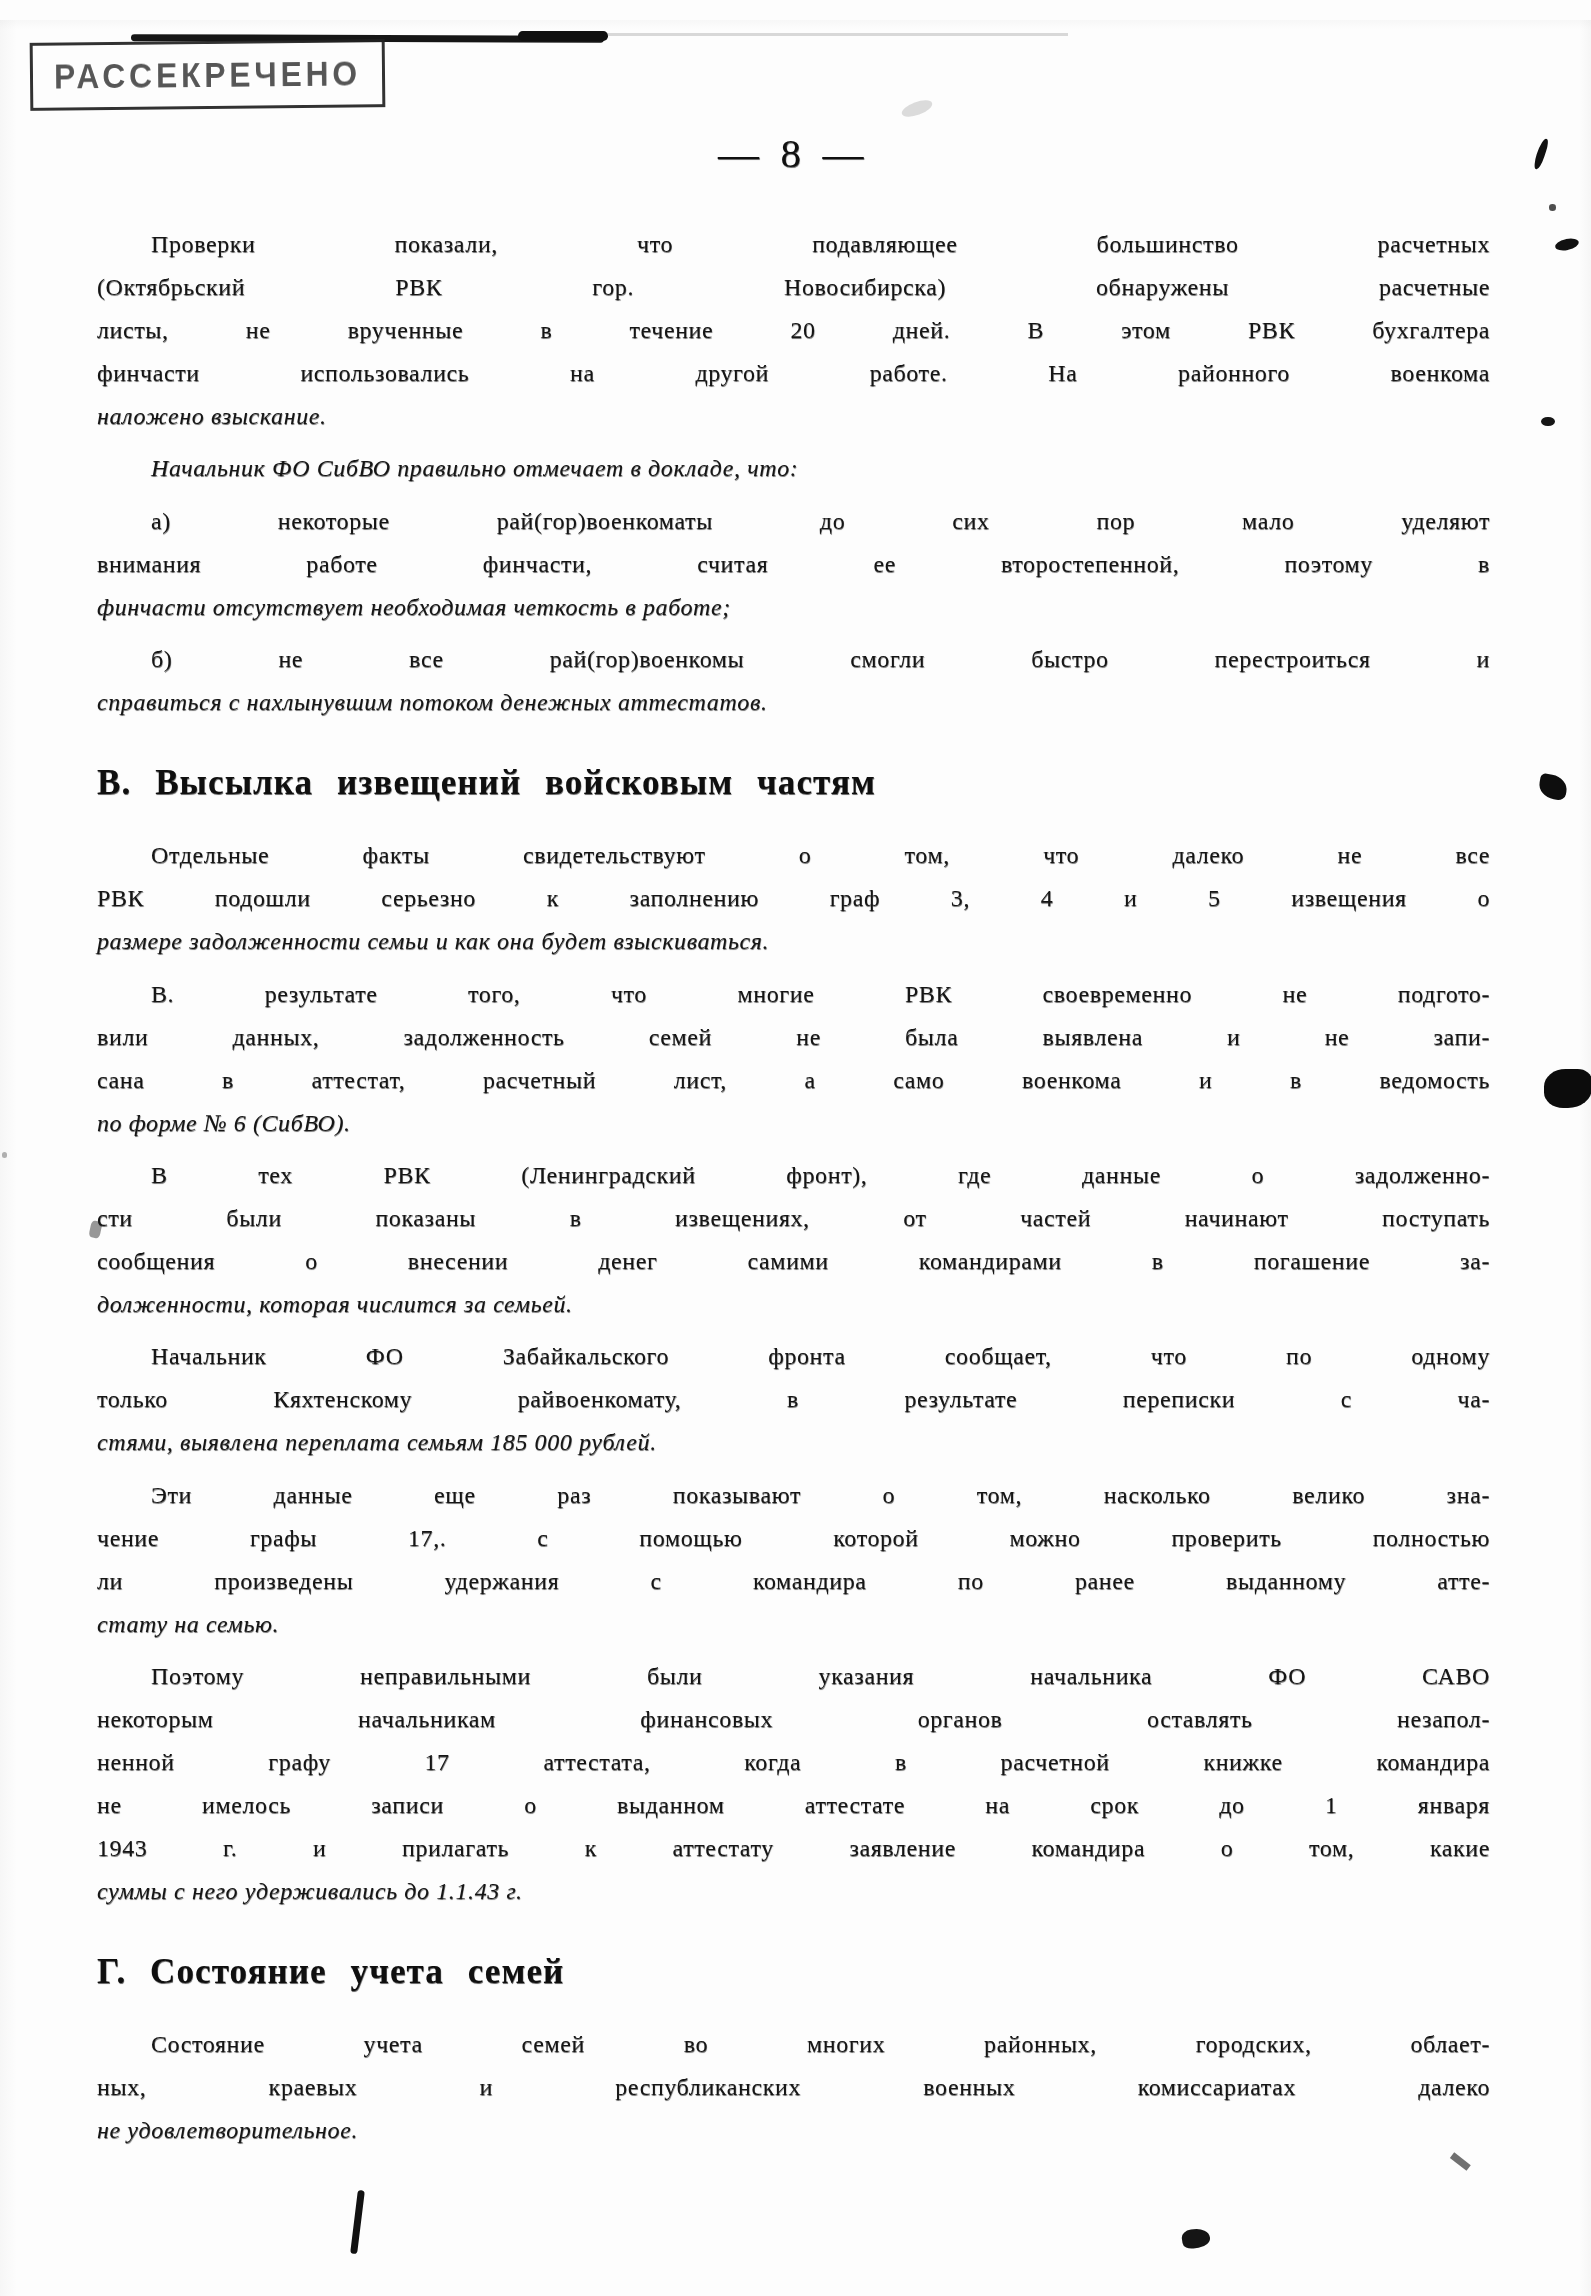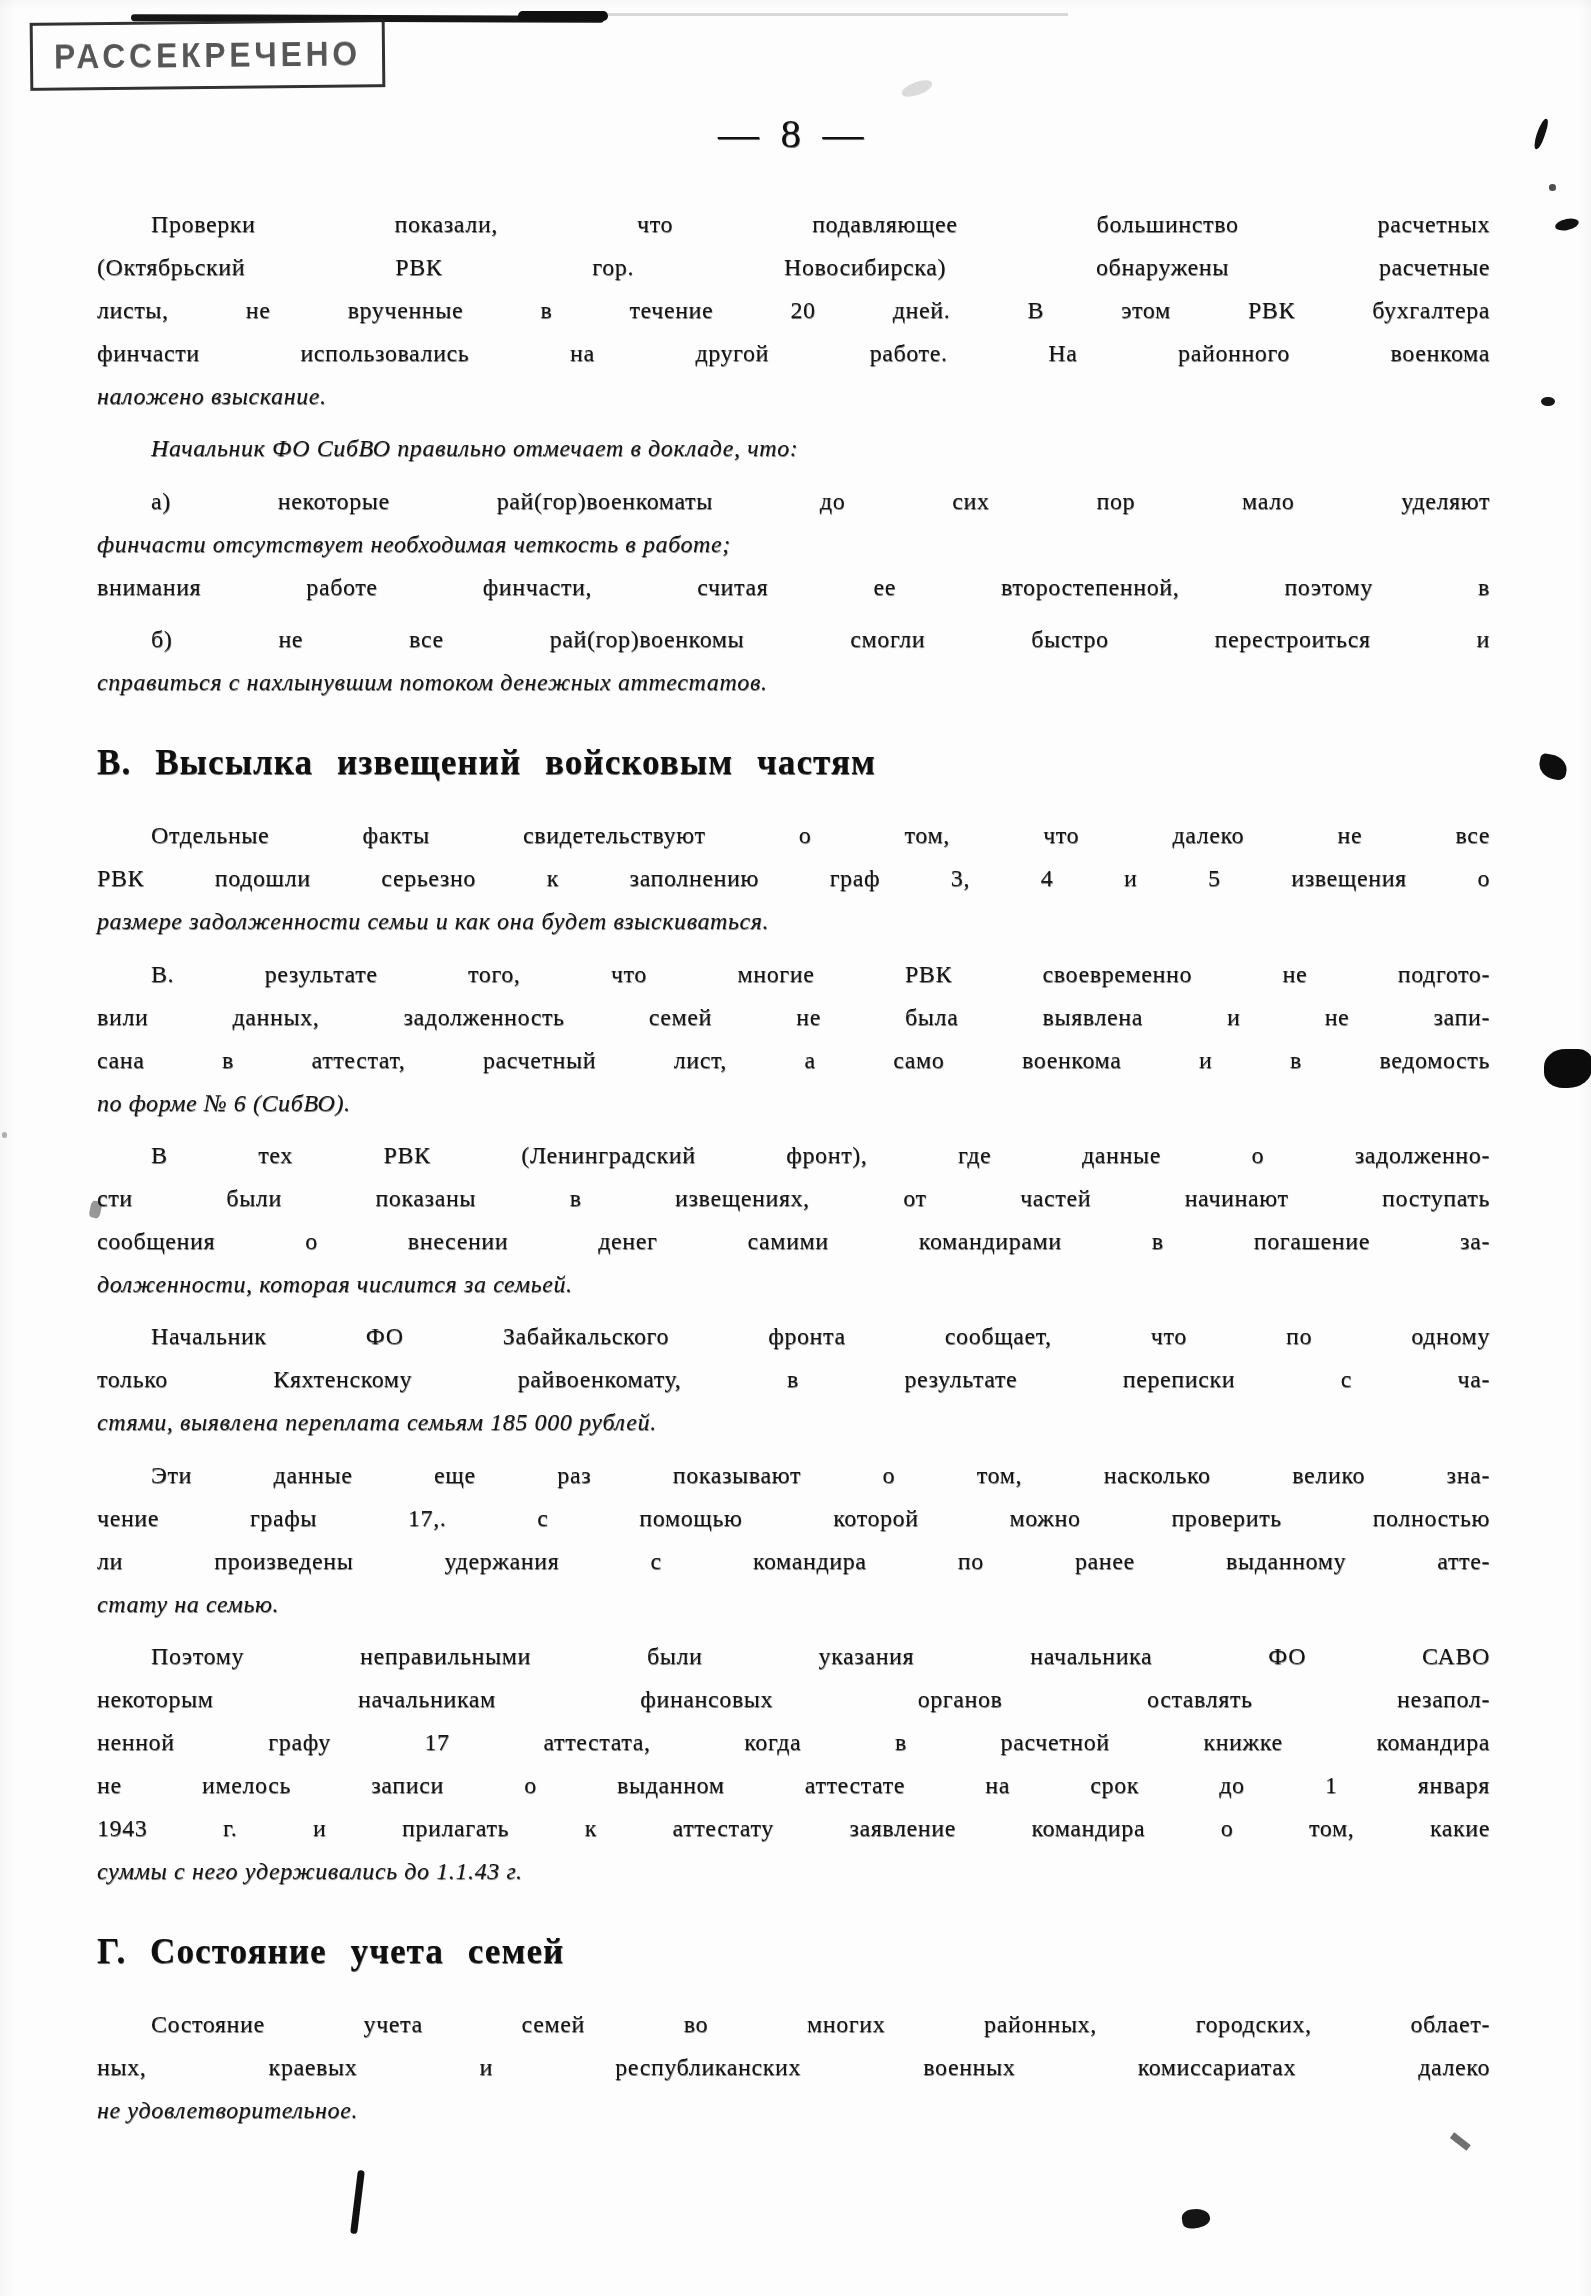--- a/index.html
+++ b/index.html
@@ -10,20 +10,21 @@
     position: relative;
     overflow: hidden;
   }
   .page {
     position: absolute; inset: 0;
     background:
       linear-gradient(90deg, rgba(120,120,120,.05) 0, rgba(255,255,255,0) 17px),
       linear-gradient(270deg, rgba(120,120,120,.06) 0, rgba(255,255,255,0) 13px),
       linear-gradient(180deg, rgba(140,140,140,.05) 0, rgba(255,255,255,0) 9.4px),
       #fdfdfd;
+    margin-top: 20px;
   }
   
   .column {
     position: absolute; left: 97px; top: 0; width: 1393px;
     padding-top: 109px;
     color: #151515;
   }
   .pagenum {
     text-align: center;
     font-size: 41px; line-height: 49px;
@@ -124,22 +125,22 @@
       <div class="ln">финчасти использовались на другой работе. На районного военкома</div>
       <div class="ln last">наложено взыскание.</div>
     </div>
 
     <div class="p">
       <div class="ln first last">Начальник ФО СибВО правильно отмечает в докладе, что:</div>
     </div>
 
     <div class="p">
       <div class="ln first">а) некоторые рай(гор)военкоматы до сих пор мало уделяют</div>
+      <div class="ln">внимания работе финчасти, считая ее второстепенной, поэтому в</div>
       <div class="ln last">финчасти отсутствует необходимая четкость в работе;</div>
-      <div class="ln">внимания работе финчасти, считая ее второстепенной, поэтому в</div>
     </div>
 
     <div class="p">
       <div class="ln first">б) не все рай(гор)военкомы смогли быстро перестроиться и</div>
       <div class="ln last">справиться с нахлынувшим потоком денежных аттестатов.</div>
     </div>
 
     <div class="hd">В. Высылка извещений войсковым частям</div>
 
     <div class="p">

